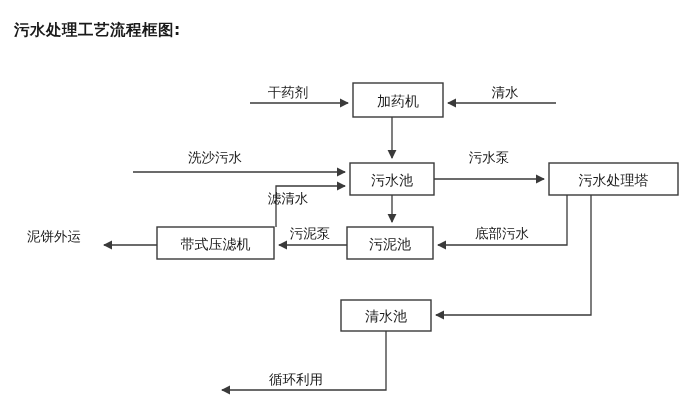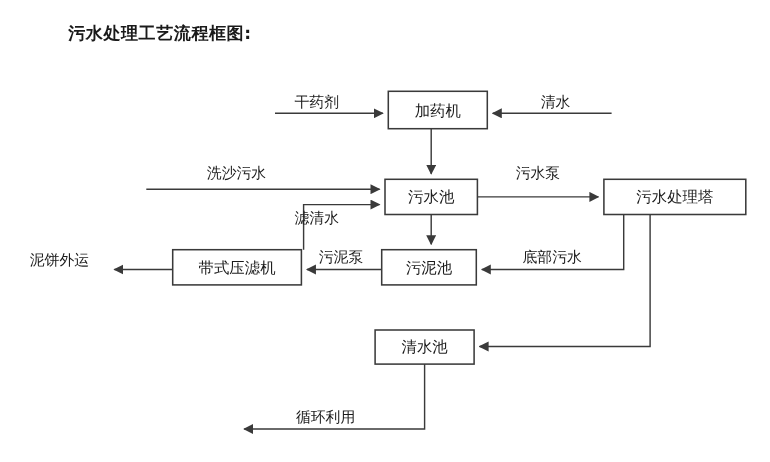--- a/index.html
+++ b/index.html
@@ -17,21 +17,20 @@
   }
   #title {
     position: absolute;
     left: 14px;
     top: 20px;
     font-size: 15.5px;
     font-weight: bold;
     color: #1a1a1a;
     letter-spacing: 0.5px;
     white-space: nowrap;
-    margin-left: 48px;
   }
   svg#flow {
     position: absolute;
     left: 0;
     top: 0;
     width: 700px;
     height: 420px;
   }
   .box rect {
     fill: #ffffff;

